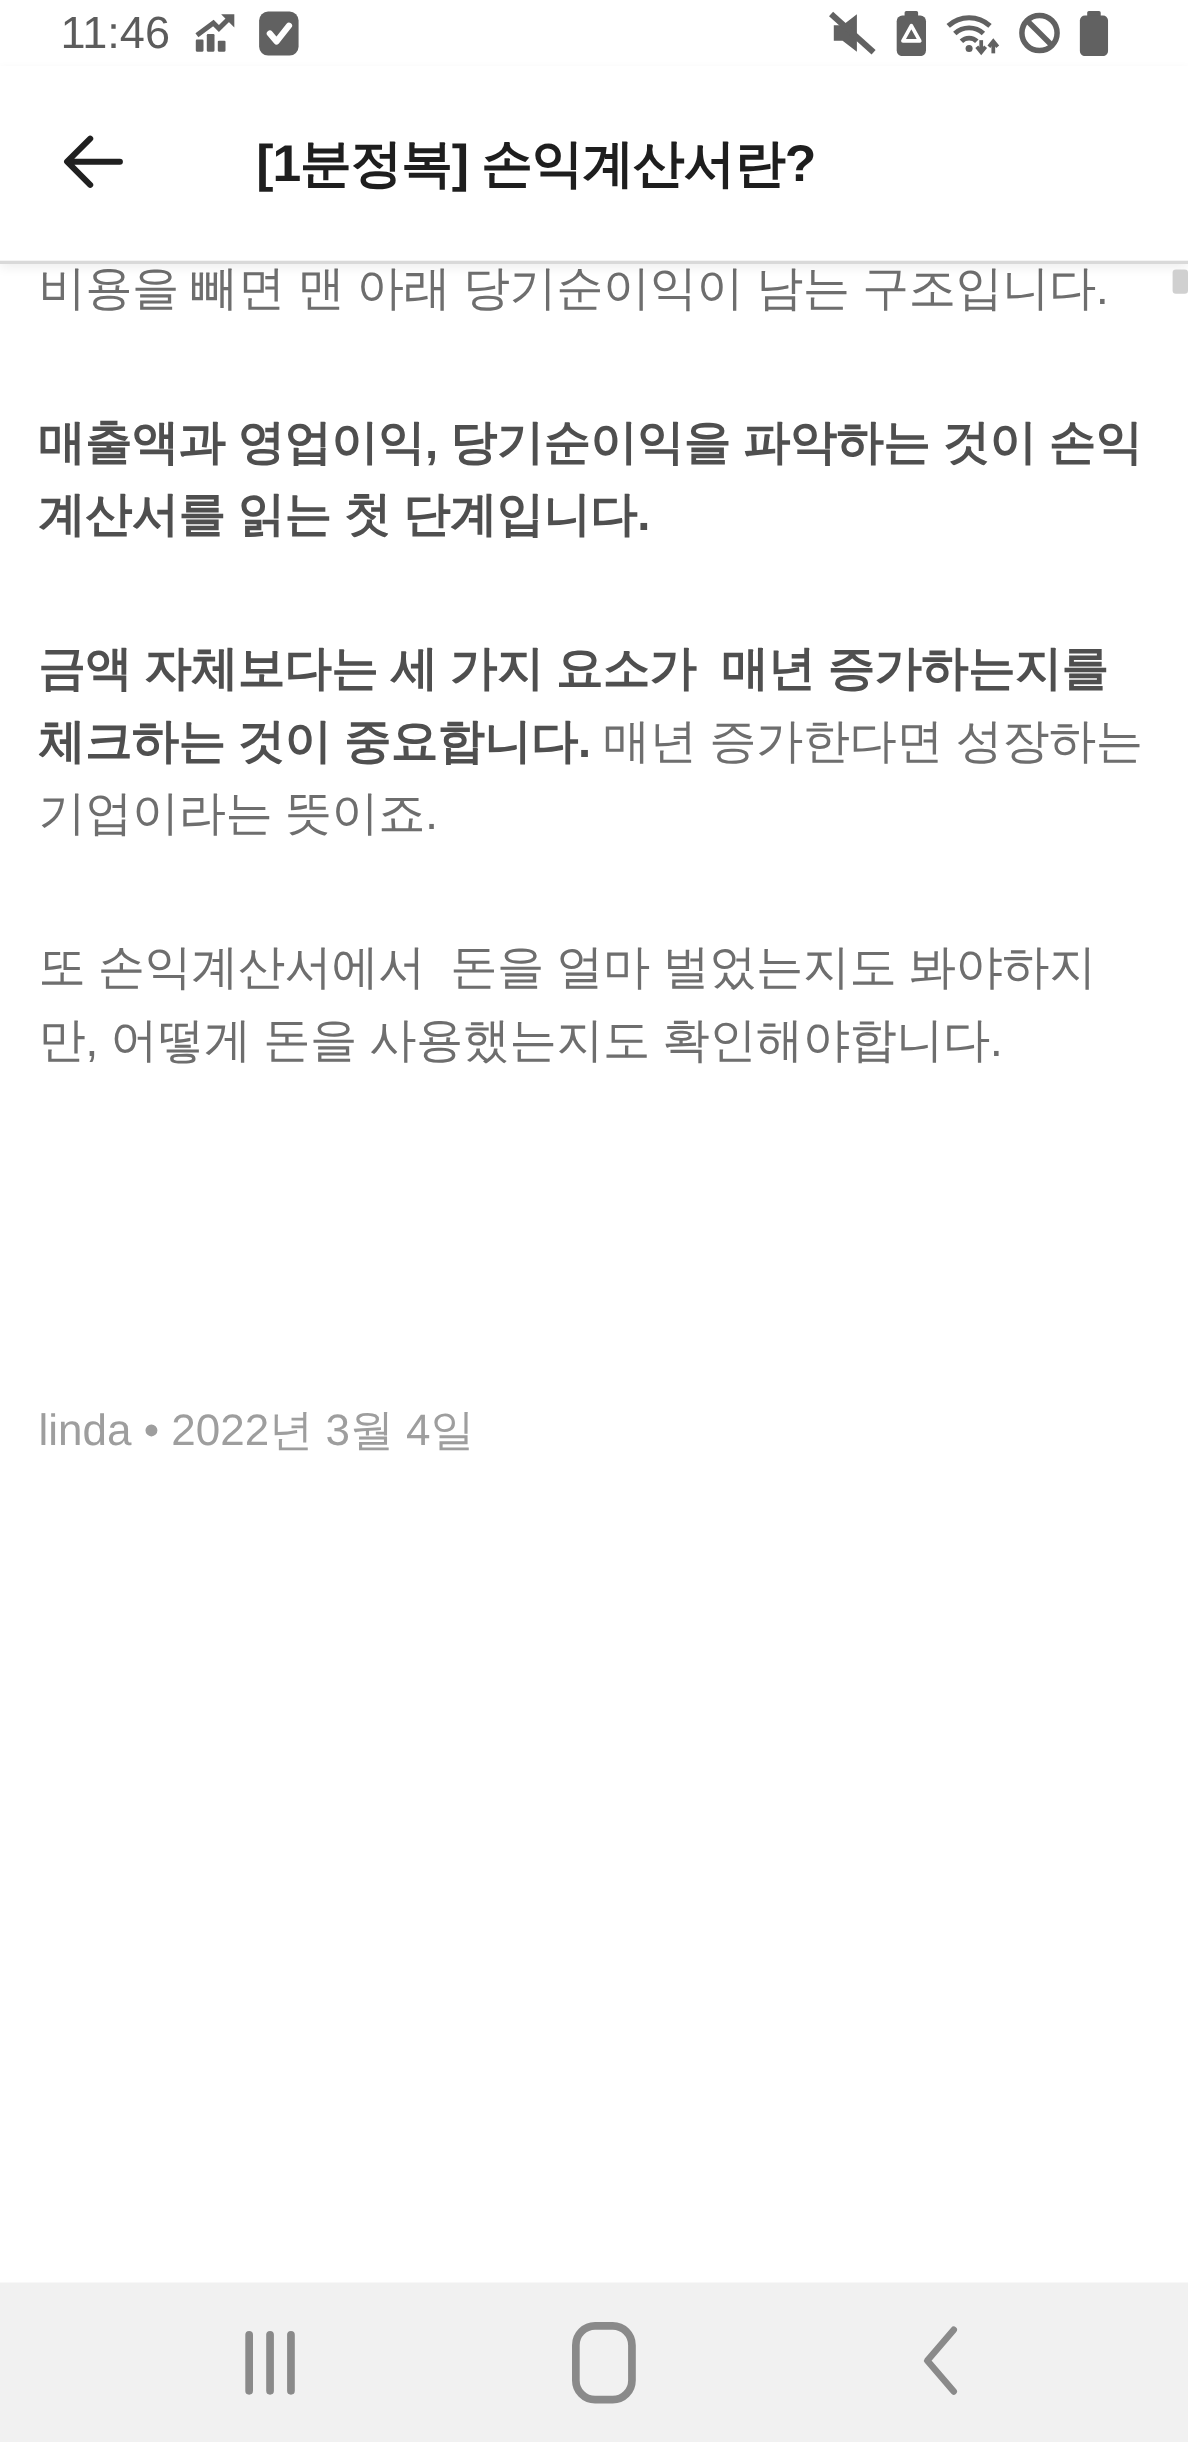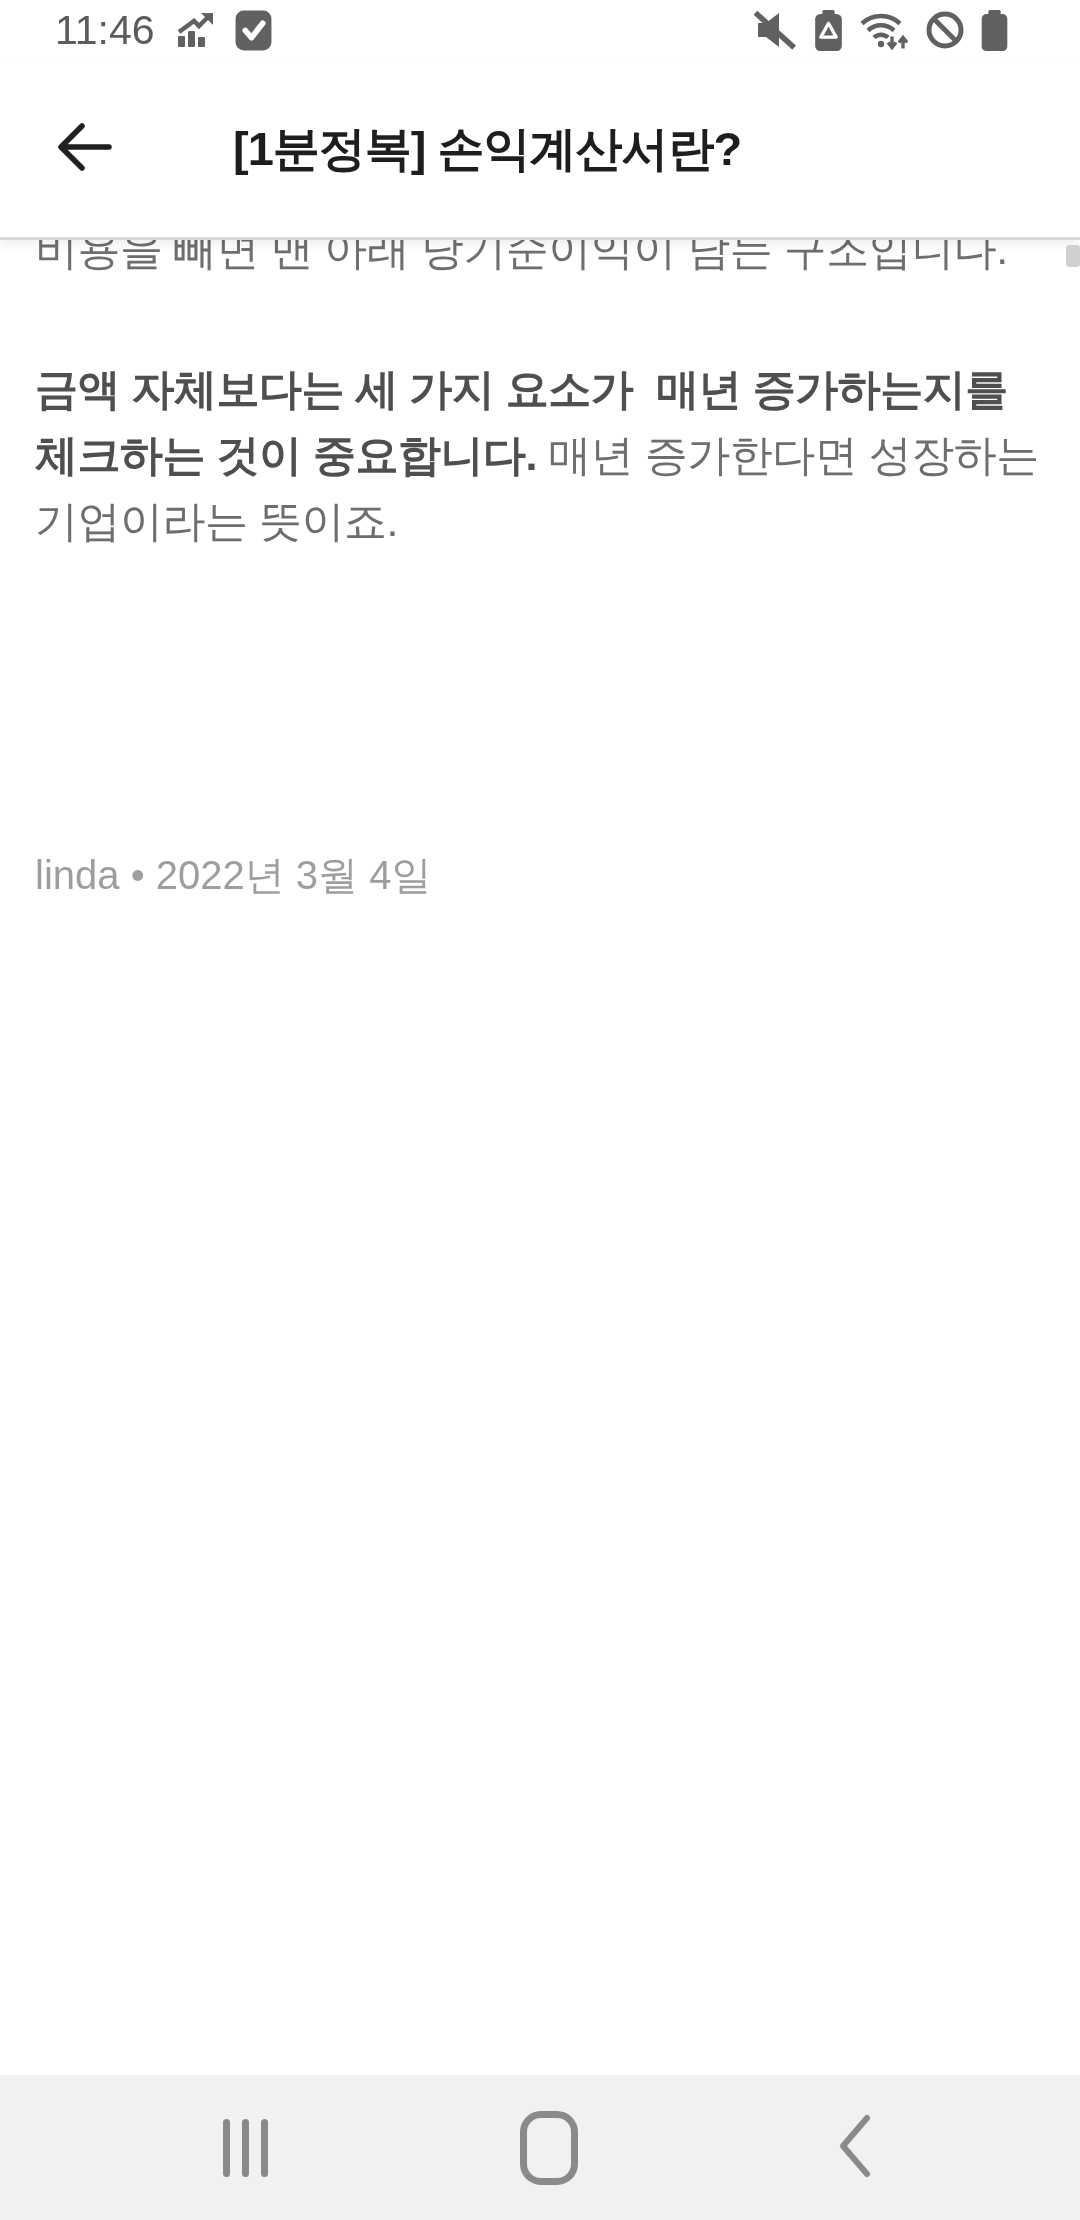--- a/index.html
+++ b/index.html
@@ -34,21 +34,21 @@
     box-shadow:0 4px 10px rgba(0,0,0,0.07);z-index:5;
     display:flex;align-items:center;}
   .back-btn{position:absolute;left:40px;top:50%;transform:translateY(-50%);
     width:90px;height:90px;background:none;border:none;display:flex;
     align-items:center;justify-content:center;cursor:pointer;}
   .page-title{position:absolute;left:233px;top:50%;transform:translateY(-50%);
     font-size:47px;font-weight:bold;color:var(--title-text);letter-spacing:-1px;
     white-space:nowrap;}
 
   
-  .content{position:absolute;top:230px;left:0;width:1080px;bottom:145px;
+  .content{position:absolute;top:243px;left:0;width:1080px;bottom:145px;
     overflow:hidden;padding:0 35px;background:#ffffff;}
   .para{font-size:43px;line-height:66px;color:var(--body-text);
     margin:0 0 74px 0;letter-spacing:-0.5px;}
   .para:first-child{margin-top:-14px;}
   .run{white-space:pre-wrap;}
   .run.bold{font-weight:bold;color:var(--body-text-bold);}
   .byline{margin-top:294px;font-size:40px;color:var(--byline-text);letter-spacing:0;}
 
   .scroll-thumb{position:absolute;top:245px;right:0;width:14px;height:22px;
     background:#d0d0d0;border-radius:3px;z-index:6;}
@@ -137,21 +137,23 @@
           <path d="M54 29 H9 M27 8 L6 29 L27 50" stroke="#202020" stroke-width="5.5" stroke-linecap="round" stroke-linejoin="round"></path>
         </svg>
       </span>
     </button>
     <h1 class="page-title">[1분정복] 손익계산서란?</h1>
   </div>
 
   <div class="content">
     <div id="paragraphs">
         <p class="para"><span class="run">비용을 빼면 맨 아래 당기순이익이 남는 구조입니다.</span></p>
+        <p class="para"><span class="run bold">매출액과 영업이익, 당기순이익을 파악하는 것이 손익계산서를 읽는 첫 단계입니다.</span></p>
         <p class="para"><span class="run bold">금액 자체보다는 세 가지 요소가  매년 증가하는지를 체크하는 것이 중요합니다.</span><span class="run"> 매년 증가한다면 성장하는 기업이라는 뜻이죠.</span></p>
+        <p class="para"><span class="run">또 손익계산서에서  돈을 얼마 벌었는지도 봐야하지만, 어떻게 돈을 사용했는지도 확인해야합니다.</span></p>
       </div>
     <div class="byline">linda • 2022년 3월 4일</div>
   </div>
   <div class="scroll-thumb"></div>
 
   <div class="nav-bar">
     <button class="nav-btn nav-recents" aria-label="recents">
       <span class="recents-bars">
           <i></i>
           <i></i>

